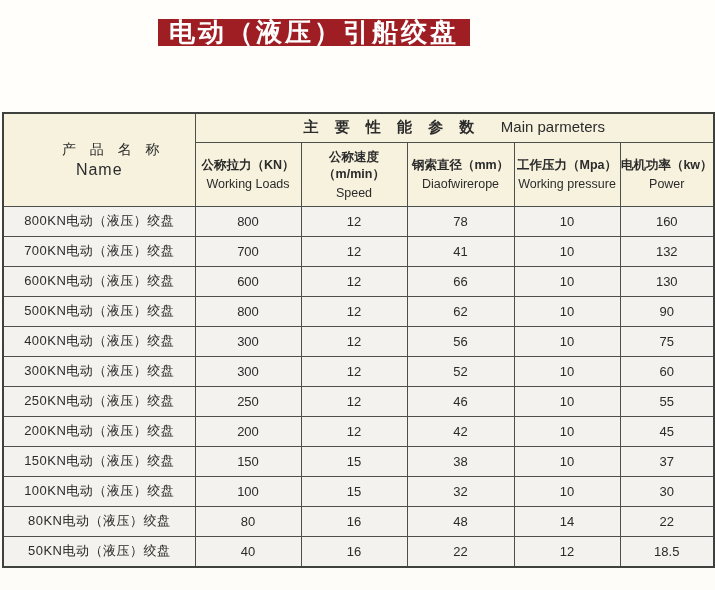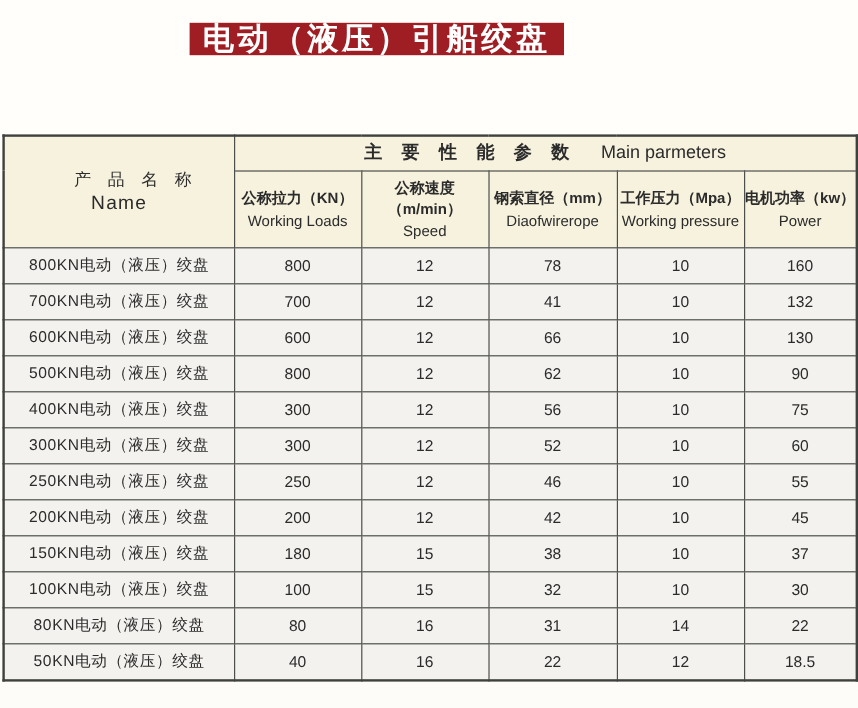--- a/index.html
+++ b/index.html
@@ -231,39 +231,39 @@
         <tr>
           <td class="name-cell">200KN电动（液压）绞盘</td>
           <td>200</td>
           <td>12</td>
           <td>42</td>
           <td>10</td>
           <td>45</td>
         </tr>
         <tr>
           <td class="name-cell">150KN电动（液压）绞盘</td>
-          <td>180</td>
+          <td>150</td>
           <td>15</td>
           <td>38</td>
           <td>10</td>
           <td>37</td>
         </tr>
         <tr>
           <td class="name-cell">100KN电动（液压）绞盘</td>
           <td>100</td>
           <td>15</td>
           <td>32</td>
           <td>10</td>
           <td>30</td>
         </tr>
         <tr>
           <td class="name-cell">80KN电动（液压）绞盘</td>
           <td>80</td>
           <td>16</td>
-          <td>31</td>
+          <td>48</td>
           <td>14</td>
           <td>22</td>
         </tr>
         <tr>
           <td class="name-cell">50KN电动（液压）绞盘</td>
           <td>40</td>
           <td>16</td>
           <td>22</td>
           <td>12</td>
           <td>18.5</td>

